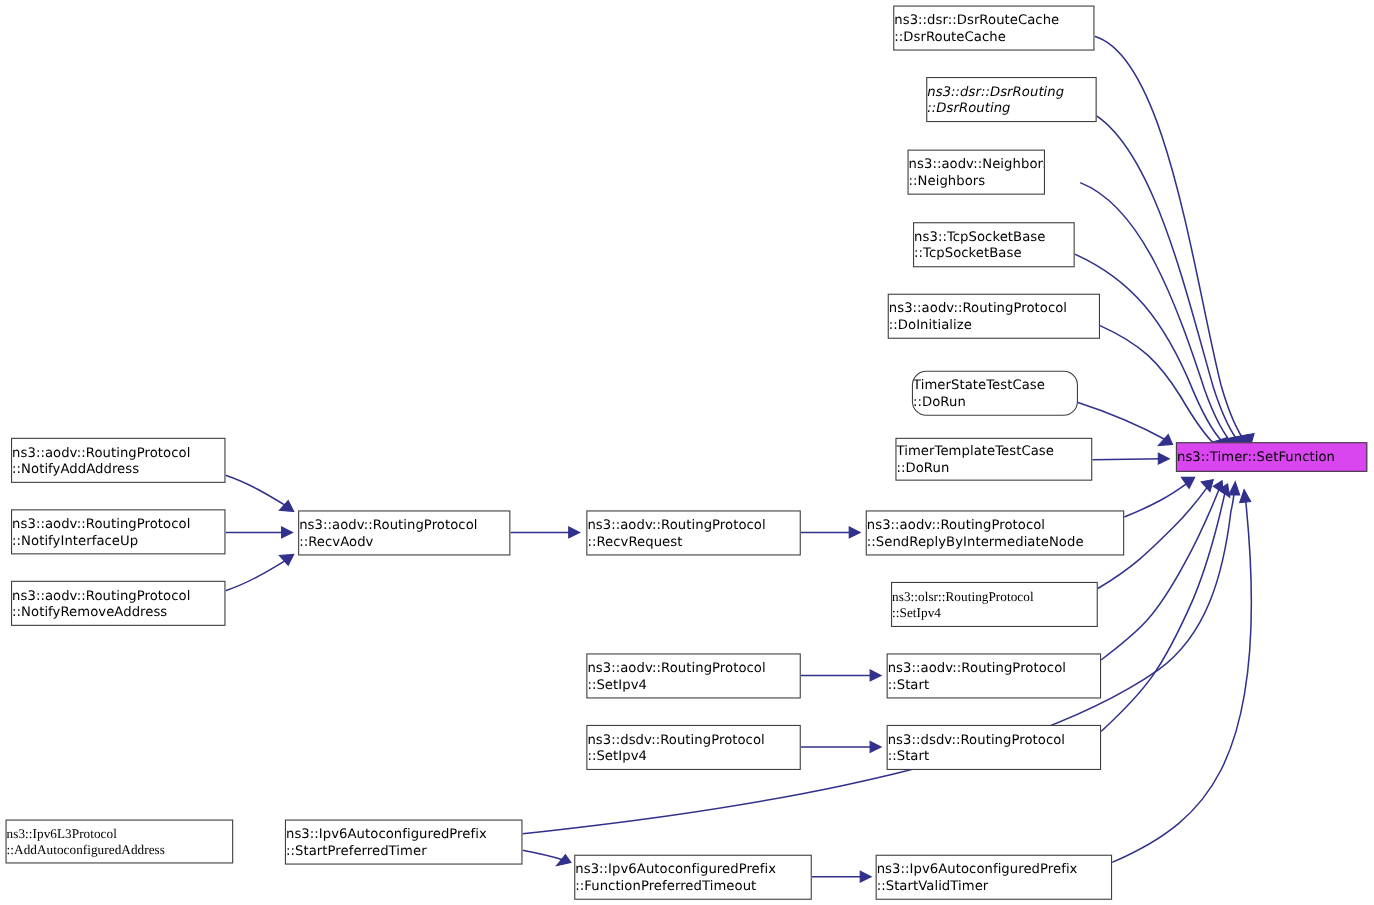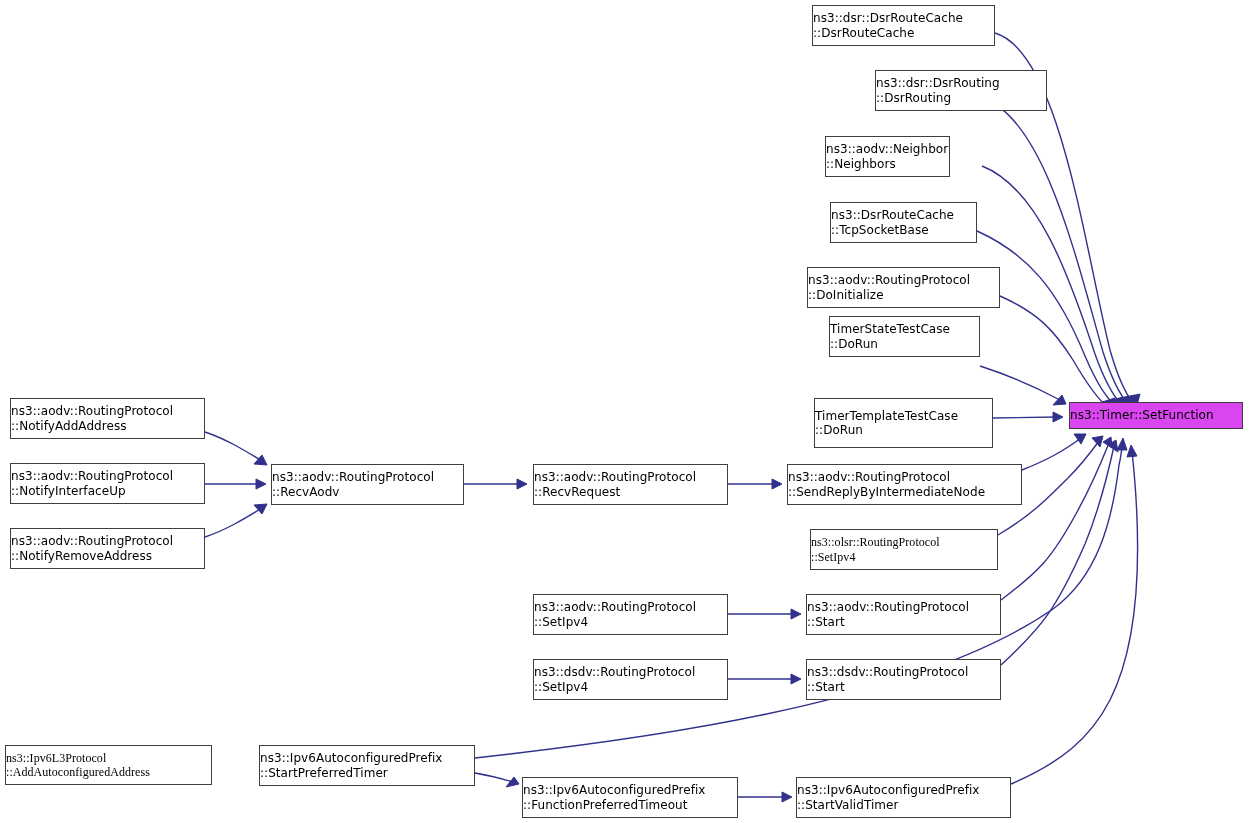--- a/index.html
+++ b/index.html
@@ -142,31 +142,31 @@
         <polygon points="792,797 782,802 782,792" fill="#31318c" stroke="#31318c" stroke-width="1"></polygon>
       </g>
       <g>
         <path d="M1011,784 C1060,763 1090,739 1110,700 C1146,629 1139,517 1132,451" fill="none" stroke="#31318c" stroke-width="1.4"></path>
         <polygon points="1131,445 1137,456 1127,457" fill="#31318c" stroke="#31318c" stroke-width="1"></polygon>
       </g>
     </svg>
   <div id="node-layer">
       <div class="node" style="left: 812px; top: 5px; width: 183px; height: 41px;"><span class="node-label">ns3::dsr::DsrRouteCache
 ::DsrRouteCache</span></div>
-      <div class="node" style="left: 875px; top: 70px; width: 172px; height: 41px;"><span class="node-label">ns3::dsr::DsrRouting
+      <div class="node" style="left: 842px; top: 70px; width: 155px; height: 41px; font-style: italic;"><span class="node-label">ns3::dsr::DsrRouting
 ::DsrRouting</span></div>
       <div class="node" style="left: 825px; top: 136px; width: 125px; height: 41px;"><span class="node-label">ns3::aodv::Neighbors
 ::Neighbors</span></div>
-      <div class="node" style="left: 830px; top: 202px; width: 147px; height: 41px;"><span class="node-label">ns3::DsrRouteCache
+      <div class="node" style="left: 830px; top: 202px; width: 147px; height: 41px;"><span class="node-label">ns3::TcpSocketBase
 ::TcpSocketBase</span></div>
       <div class="node" style="left: 807px; top: 267px; width: 193px; height: 41px;"><span class="node-label">ns3::aodv::RoutingProtocol
 ::DoInitialize</span></div>
-      <div class="node" style="left: 829px; top: 316px; width: 151px; height: 41px;"><span class="node-label">TimerStateTestCase
+      <div class="node" style="left: 829px; top: 337px; width: 151px; height: 41px; border-radius: 13px;"><span class="node-label">TimerStateTestCase
 ::DoRun</span></div>
-      <div class="node" style="left: 814px; top: 398px; width: 179px; height: 50px;"><span class="node-label">TimerTemplateTestCase
+      <div class="node" style="left: 814px; top: 398px; width: 179px; height: 39px;"><span class="node-label">TimerTemplateTestCase
 ::DoRun</span></div>
       <div class="node highlight" style="left: 1069px; top: 402px; width: 174px; height: 27px;"><span class="node-label">ns3::Timer::SetFunction</span></div>
       <div class="node" style="left: 10px; top: 398px; width: 195px; height: 41px;"><span class="node-label">ns3::aodv::RoutingProtocol
 ::NotifyAddAddress</span></div>
       <div class="node" style="left: 10px; top: 463px; width: 195px; height: 41px;"><span class="node-label">ns3::aodv::RoutingProtocol
 ::NotifyInterfaceUp</span></div>
       <div class="node" style="left: 10px; top: 528px; width: 195px; height: 41px;"><span class="node-label">ns3::aodv::RoutingProtocol
 ::NotifyRemoveAddress</span></div>
       <div class="node" style="left: 271px; top: 464px; width: 193px; height: 41px;"><span class="node-label">ns3::aodv::RoutingProtocol
 ::RecvAodv</span></div>

